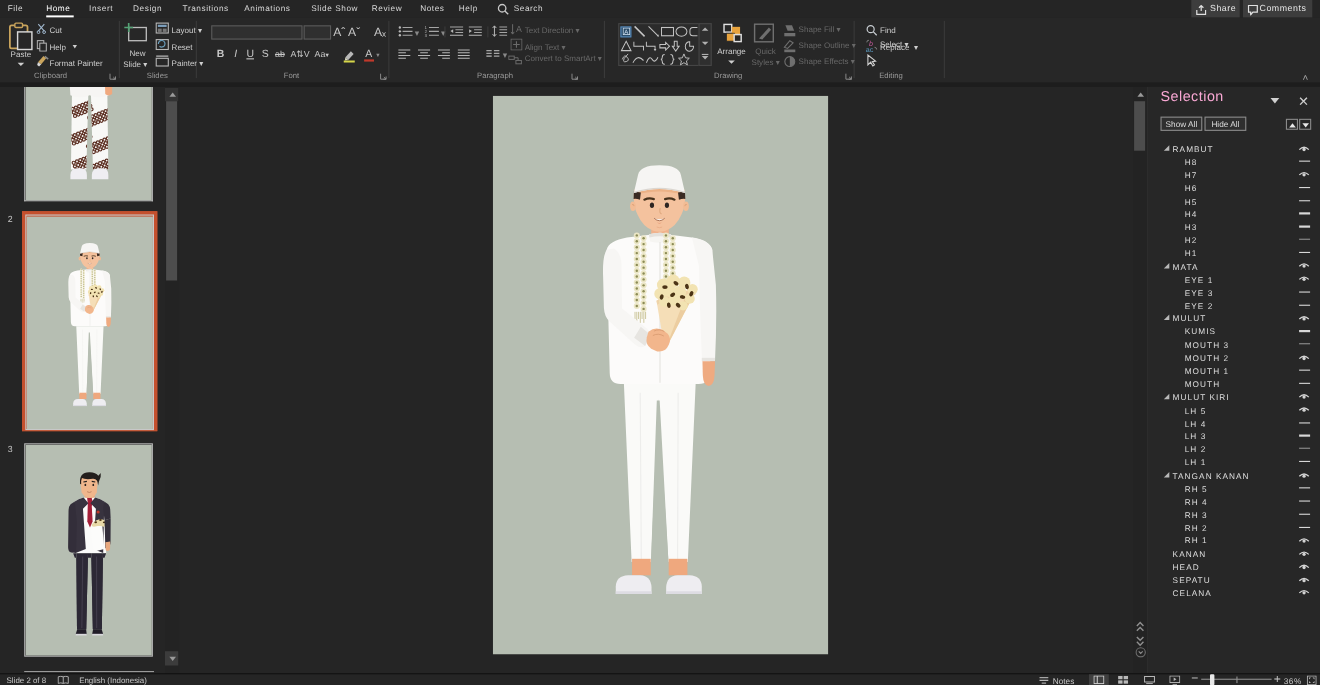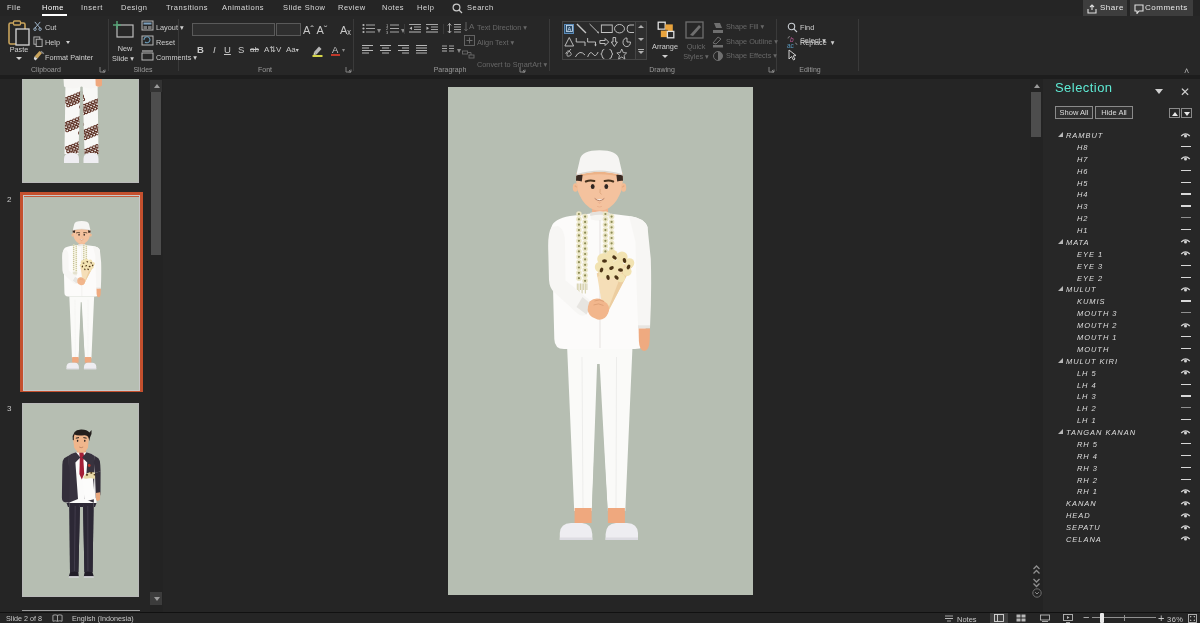--- a/index.html
+++ b/index.html
@@ -4,21 +4,21 @@
 html,body{margin:0;padding:0;background:#252525;}
 *{box-sizing:border-box;}
 #app{position:relative;width:1200px;height:623px;overflow:hidden;
   font-family:"Liberation Sans",sans-serif;background:#252525;}
 .abs{position:absolute;}
 .mitem{position:absolute;top:0;height:16px;line-height:16px;font-size:7.5px;letter-spacing:.5px;color:#d8d8d8;}
 .glab{position:absolute;top:66px;font-size:7px;color:#9a9a9a;text-align:center;}
 .gdiv{position:absolute;top:19px;width:1px;height:52px;background:#3a3a3a;}
 .rtxt{position:absolute;font-size:7.3px;color:#cfcfcf;white-space:nowrap;}
 .rdim{position:absolute;font-size:7.3px;color:#686868;white-space:nowrap;}
-.srow{position:absolute;left:1043px;width:157px;height:12px;font-style:italic;}
+.srow{position:absolute;left:1043px;width:157px;height:12px;}
 .srow .t{position:absolute;top:2px;font-size:7.5px;color:#dedede;letter-spacing:.95px;white-space:nowrap;}
 .dash{position:absolute;right:9px;top:5px;width:10.5px;height:1.3px;background:#d8d8d8;}
 .tri{position:absolute;left:15px;top:3px;width:0;height:0;
   border-left:5px solid transparent;border-bottom:5px solid #b8b8b8;}
 </style></head><body>
 <div id="app">
 
 <svg width="0" height="0" style="position:absolute">
 <defs>
 <g id="groom">
@@ -310,21 +310,21 @@
     <div class="rtxt" style="left:156px;top:23px">Layout ▾</div>
     <svg class="abs" style="left:141px;top:35px" width="13" height="11" viewBox="0 0 13 11">
 <rect x="1" y="1" width="11" height="9" fill="none" stroke="#b8b8b8" stroke-width="1"></rect>
 <path d="M3,5 a3,3 0 1 1 1,2" fill="none" stroke="#6a9cba" stroke-width="1.1"></path>
     </svg>
     <div class="rtxt" style="left:156px;top:37.5px">Reset</div>
     <svg class="abs" style="left:141px;top:50px" width="13" height="11" viewBox="0 0 13 11">
 <rect x="1" y="3" width="11" height="7" fill="none" stroke="#b8b8b8" stroke-width="1"></rect>
 <line x1="1" y1="1" x2="12" y2="1" stroke="#b8b8b8" stroke-width="1.2"></line>
     </svg>
-    <div class="rtxt" style="left:156px;top:52.5px">Comments ▾</div>
+    <div class="rtxt" style="left:156px;top:52.5px">Painter ▾</div>
 <div class="abs" style="left:192px;top:23px;width:83px;height:13px;background:#2f2f2f;border:1px solid #5a5a5a"></div>
     <div class="abs" style="left:276px;top:23px;width:25px;height:13px;background:#2f2f2f;border:1px solid #5a5a5a"></div>
     <div class="rtxt" style="left:303px;top:24px;font-size:11px;color:#c8c8c8">Aˆ Aˇ</div>
     <div class="rtxt" style="left:340px;top:24px;font-size:11px;color:#c8c8c8">Aₓ</div>
     <div class="rtxt" style="left:197px;top:44px;font-size:9.5px;font-weight:bold;color:#c8c8c8">B</div>
     <div class="rtxt" style="left:213px;top:44px;font-size:9.5px;font-style:italic;color:#c8c8c8">I</div>
     <div class="rtxt" style="left:224px;top:44px;font-size:9.5px;text-decoration:underline;color:#c8c8c8">U</div>
     <div class="rtxt" style="left:238px;top:44px;font-size:9.5px;color:#c8c8c8">S</div>
     <div class="rtxt" style="left:250px;top:45px;font-size:8px;text-decoration:line-through;color:#c8c8c8">ab</div>
     <div class="rtxt" style="left:264px;top:45px;font-size:8px;color:#c8c8c8">A⇅V</div>
@@ -420,21 +420,21 @@
 <rect x="0.5" y="0.5" width="10" height="10" fill="none" stroke="#6a6a6a" stroke-width="0.9"></rect>
 <line x1="2.5" y1="5.5" x2="8.5" y2="5.5" stroke="#6a6a6a"></line>
       <line x1="5.5" y1="2.5" x2="5.5" y2="8.5" stroke="#6a6a6a"></line>
     </svg>
     <div class="rdim" style="left:477px;top:37.5px">Align Text ▾</div>
     <svg class="abs" style="left:462px;top:49px" width="13" height="11" viewBox="0 0 13 11">
 <rect x="0.5" y="2" width="5" height="3" fill="none" stroke="#6a6a6a" stroke-width="0.9"></rect>
 <rect x="7" y="6" width="5" height="3" fill="none" stroke="#6a6a6a" stroke-width="0.9"></rect>
 <path d="M5.5,3.5 L9,3.5 L9,6" stroke="#6a6a6a" fill="none" stroke-width="0.9"></path>
     </svg>
-    <div class="rdim" style="left:477px;top:60px">Convert to SmartArt ▾</div>
+    <div class="rdim" style="left:477px;top:48px">Convert to SmartArt ▾</div>
 <div class="abs" style="left:562px;top:21px;width:85px;height:39px;background:#2b2b2b;border:1px solid #454545"></div>
     <div class="abs" style="left:564px;top:23.5px;width:10px;height:10px;background:#2a4a66;border:1px solid #5a8ab8"></div>
     <svg class="abs" style="left:565.5px;top:25px" width="7" height="7" viewBox="0 0 7 7">
 <rect x="0.5" y="0.5" width="6" height="6" fill="none" stroke="#cfe0f0" stroke-width="0.8"></rect>
 <text x="1.6" y="5.6" font-size="5.5" fill="#cfe0f0">A</text>
     </svg>
     <svg class="abs" style="left:576px;top:23px" width="58" height="11" viewBox="0 0 64 11" preserveAspectRatio="none">
 <line x1="1" y1="1" x2="11" y2="10" stroke="#c4c4c4" stroke-width="1.6"></line>
 <line x1="15" y1="1" x2="25" y2="10" stroke="#c4c4c4" stroke-width="1"></line>
 <path d="M23.2,9.8 l2,0.4 l-0.5,-2" fill="#c4c4c4"></path>
@@ -709,21 +709,21 @@
     </svg>
     <svg class="abs" style="left:1031px;top:577px" width="11" height="12" viewBox="0 0 11 12">
 <path d="M2.5,2 L5.5,5 L8.5,2 M2.5,6.5 L5.5,9.5 L8.5,6.5" stroke="#8f8f8f" stroke-width="1.3" fill="none"></path>
     </svg>
     <svg class="abs" style="left:1031.5px;top:588px" width="10" height="10" viewBox="0 0 10 10">
 <circle cx="5" cy="5" r="4.2" fill="none" stroke="#6f6f6f" stroke-width="1"></circle>
 <path d="M3.2,4.2 L5,6 L6.8,4.2" stroke="#8f8f8f" stroke-width="1" fill="none"></path>
     </svg>
     <div class="abs" style="left:1043px;top:79px;width:1px;height:533px;background:#454545"></div>
 <div class="abs" style="left:1043px;top:79px;width:157px;height:533px;background:#272727"></div>
-    <div class="abs" style="left:1055px;top:80px;font-size:13px;letter-spacing:.45px;color:#5eead4">Selection</div>
+    <div class="abs" style="left:1055px;top:80px;font-size:13px;letter-spacing:.45px;color:#f9a8d4">Selection</div>
     <div class="abs" style="left:1155px;top:89px;width:0;height:0;border-left:4px solid transparent;border-right:4px solid transparent;border-top:5px solid #d0d0d0"></div>
     <div class="abs" style="left:1180px;top:85px;font-size:12px;color:#d0d0d0">✕</div>
     <div class="abs" style="left:1055px;top:106px;width:38px;height:13px;border:1px solid #8a8a8a;background:#2f2f2f;color:#dcdcdc;font-size:7.5px;text-align:center;line-height:12px">Show All</div>
     <div class="abs" style="left:1095px;top:106px;width:38px;height:13px;border:1px solid #8a8a8a;background:#2f2f2f;color:#dcdcdc;font-size:7.5px;text-align:center;line-height:12px">Hide All</div>
     <div class="abs" style="left:1169px;top:108px;width:11px;height:10px;border:1px solid #8a8a8a"></div>
 <div class="abs" style="left:1171.5px;top:111.5px;width:0;height:0;border-left:3.5px solid transparent;border-right:3.5px solid transparent;border-bottom:4px solid #e8e8e8"></div>
 <div class="abs" style="left:1181px;top:108px;width:11px;height:10px;border:1px solid #8a8a8a"></div>
 <div class="abs" style="left:1183.5px;top:111.5px;width:0;height:0;border-left:3.5px solid transparent;border-right:3.5px solid transparent;border-top:4px solid #e8e8e8"></div>
     <div class="srow" style="top:129.0px">
       <div class="tri"></div>

